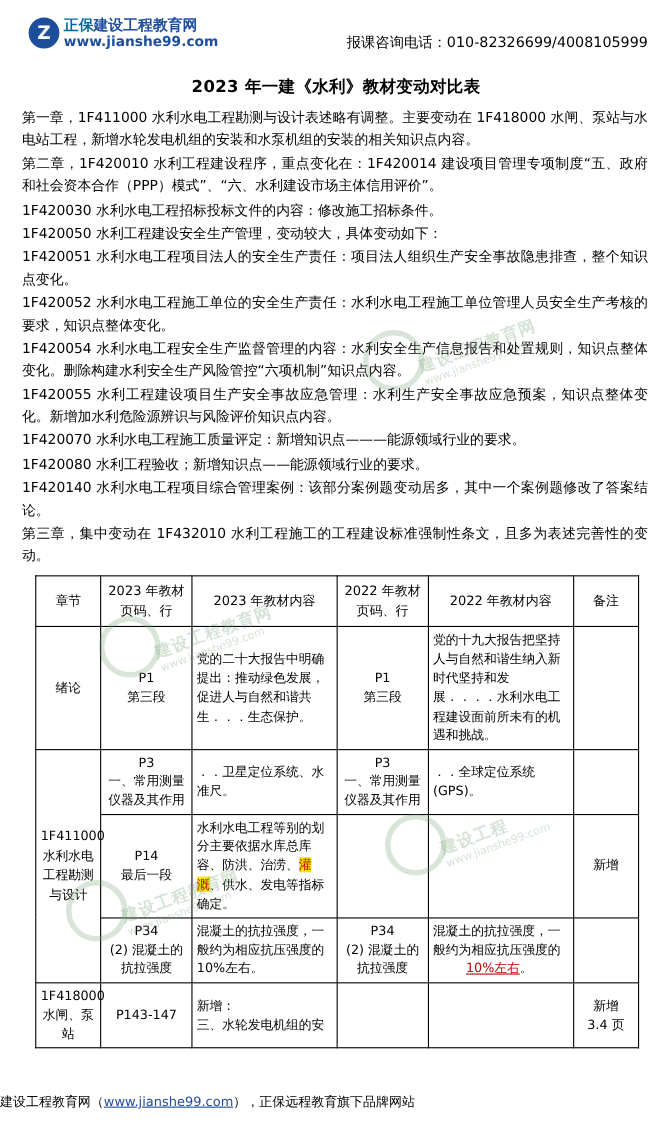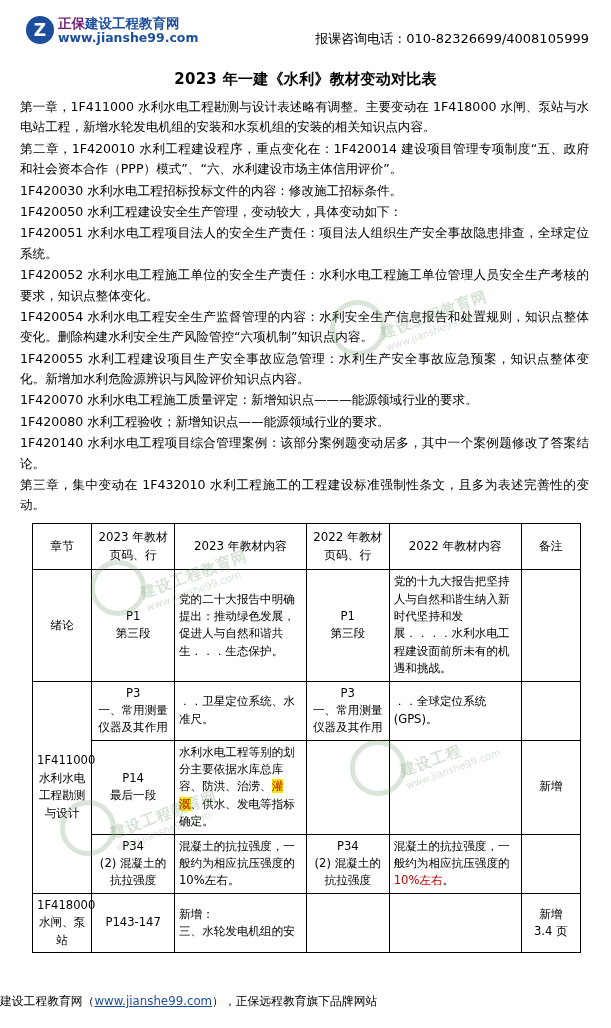--- a/index.html
+++ b/index.html
@@ -52,21 +52,21 @@
   .logo-text {
     display: flex;
     flex-direction: column;
     line-height: 1.05;
   }
   .logo-cn {
     font-size: 13.5px;
     font-weight: bold;
     letter-spacing: 0px;
   }
-  .logo-cn .red { color: #701a75; }
+  .logo-cn .red { color: #0369a1; }
   .logo-cn .blue { color: #1d4e9c; }
   .logo-url {
     font-size: 12.5px;
     color: #1d4e9c;
     font-weight: bold;
     font-family: "DejaVu Sans", sans-serif;
     margin-top: 1px;
   }
   .header-phone {
     margin-left: auto;
@@ -127,20 +127,22 @@
   .c-t2022   { width: 24.5%; text-align: left; }
   .c-note    { width: 10.5%; text-align: center; }
   td.ctr { text-align: center; }
   .red { color: #c00000; }
   .hl {
     background: #f2e800;
     color: #c00000;
   }
   .underline-red {
     color: #c00000;
+    text-decoration: underline;
+    margin-left: 30px;
   }
 
   
   .footer {
     text-align: left;
     font-size: 11.8px;
     padding: 10px 0 12px 0;
     position: absolute;
     bottom: 6px;
     left: 0;
@@ -201,21 +203,21 @@
     <div class="header-phone">报课咨询电话：010-82326699/4008105999</div>
   </div>
 
   <div class="doc-title">2023 年一建《水利》教材变动对比表</div>
 
   <div class="body-text">
     <p class="para">第一章，1F411000 水利水电工程勘测与设计表述略有调整。主要变动在 1F418000 水闸、泵站与水电站工程，新增水轮发电机组的安装和水泵机组的安装的相关知识点内容。</p>
     <p class="para">第二章，1F420010 水利工程建设程序，重点变化在：1F420014 建设项目管理专项制度“五、政府和社会资本合作（PPP）模式”、“六、水利建设市场主体信用评价”。</p>
     <p class="para">1F420030 水利水电工程招标投标文件的内容：修改施工招标条件。</p>
     <p class="para">1F420050 水利工程建设安全生产管理，变动较大，具体变动如下：</p>
-    <p class="para">1F420051 水利水电工程项目法人的安全生产责任：项目法人组织生产安全事故隐患排查，全球定位系统。</p>
+    <p class="para">1F420051 水利水电工程项目法人的安全生产责任：项目法人组织生产安全事故隐患排查，整个知识点变化。</p>
     <p class="para">1F420052 水利水电工程施工单位的安全生产责任：水利水电工程施工单位管理人员安全生产考核的要求，知识点整体变化。</p>
     <p class="para">1F420054 水利水电工程安全生产监督管理的内容：水利安全生产信息报告和处置规则，知识点整体变化。删除构建水利安全生产风险管控“六项机制”知识点内容。</p>
     <p class="para">1F420055 水利工程建设项目生产安全事故应急管理：水利生产安全事故应急预案，知识点整体变化。新增加水利危险源辨识与风险评价知识点内容。</p>
     <p class="para">1F420070 水利水电工程施工质量评定：新增知识点———能源领域行业的要求。</p>
     <p class="para">1F420080 水利工程验收；新增知识点——能源领域行业的要求。</p>
     <p class="para">1F420140 水利水电工程项目综合管理案例：该部分案例题变动居多，其中一个案例题修改了答案结论。</p>
     <p class="para">第三章，集中变动在 1F432010 水利工程施工的工程建设标准强制性条文，且多为表述完善性的变动。</p>
   </div>
 
   <div class="table-wrap">

